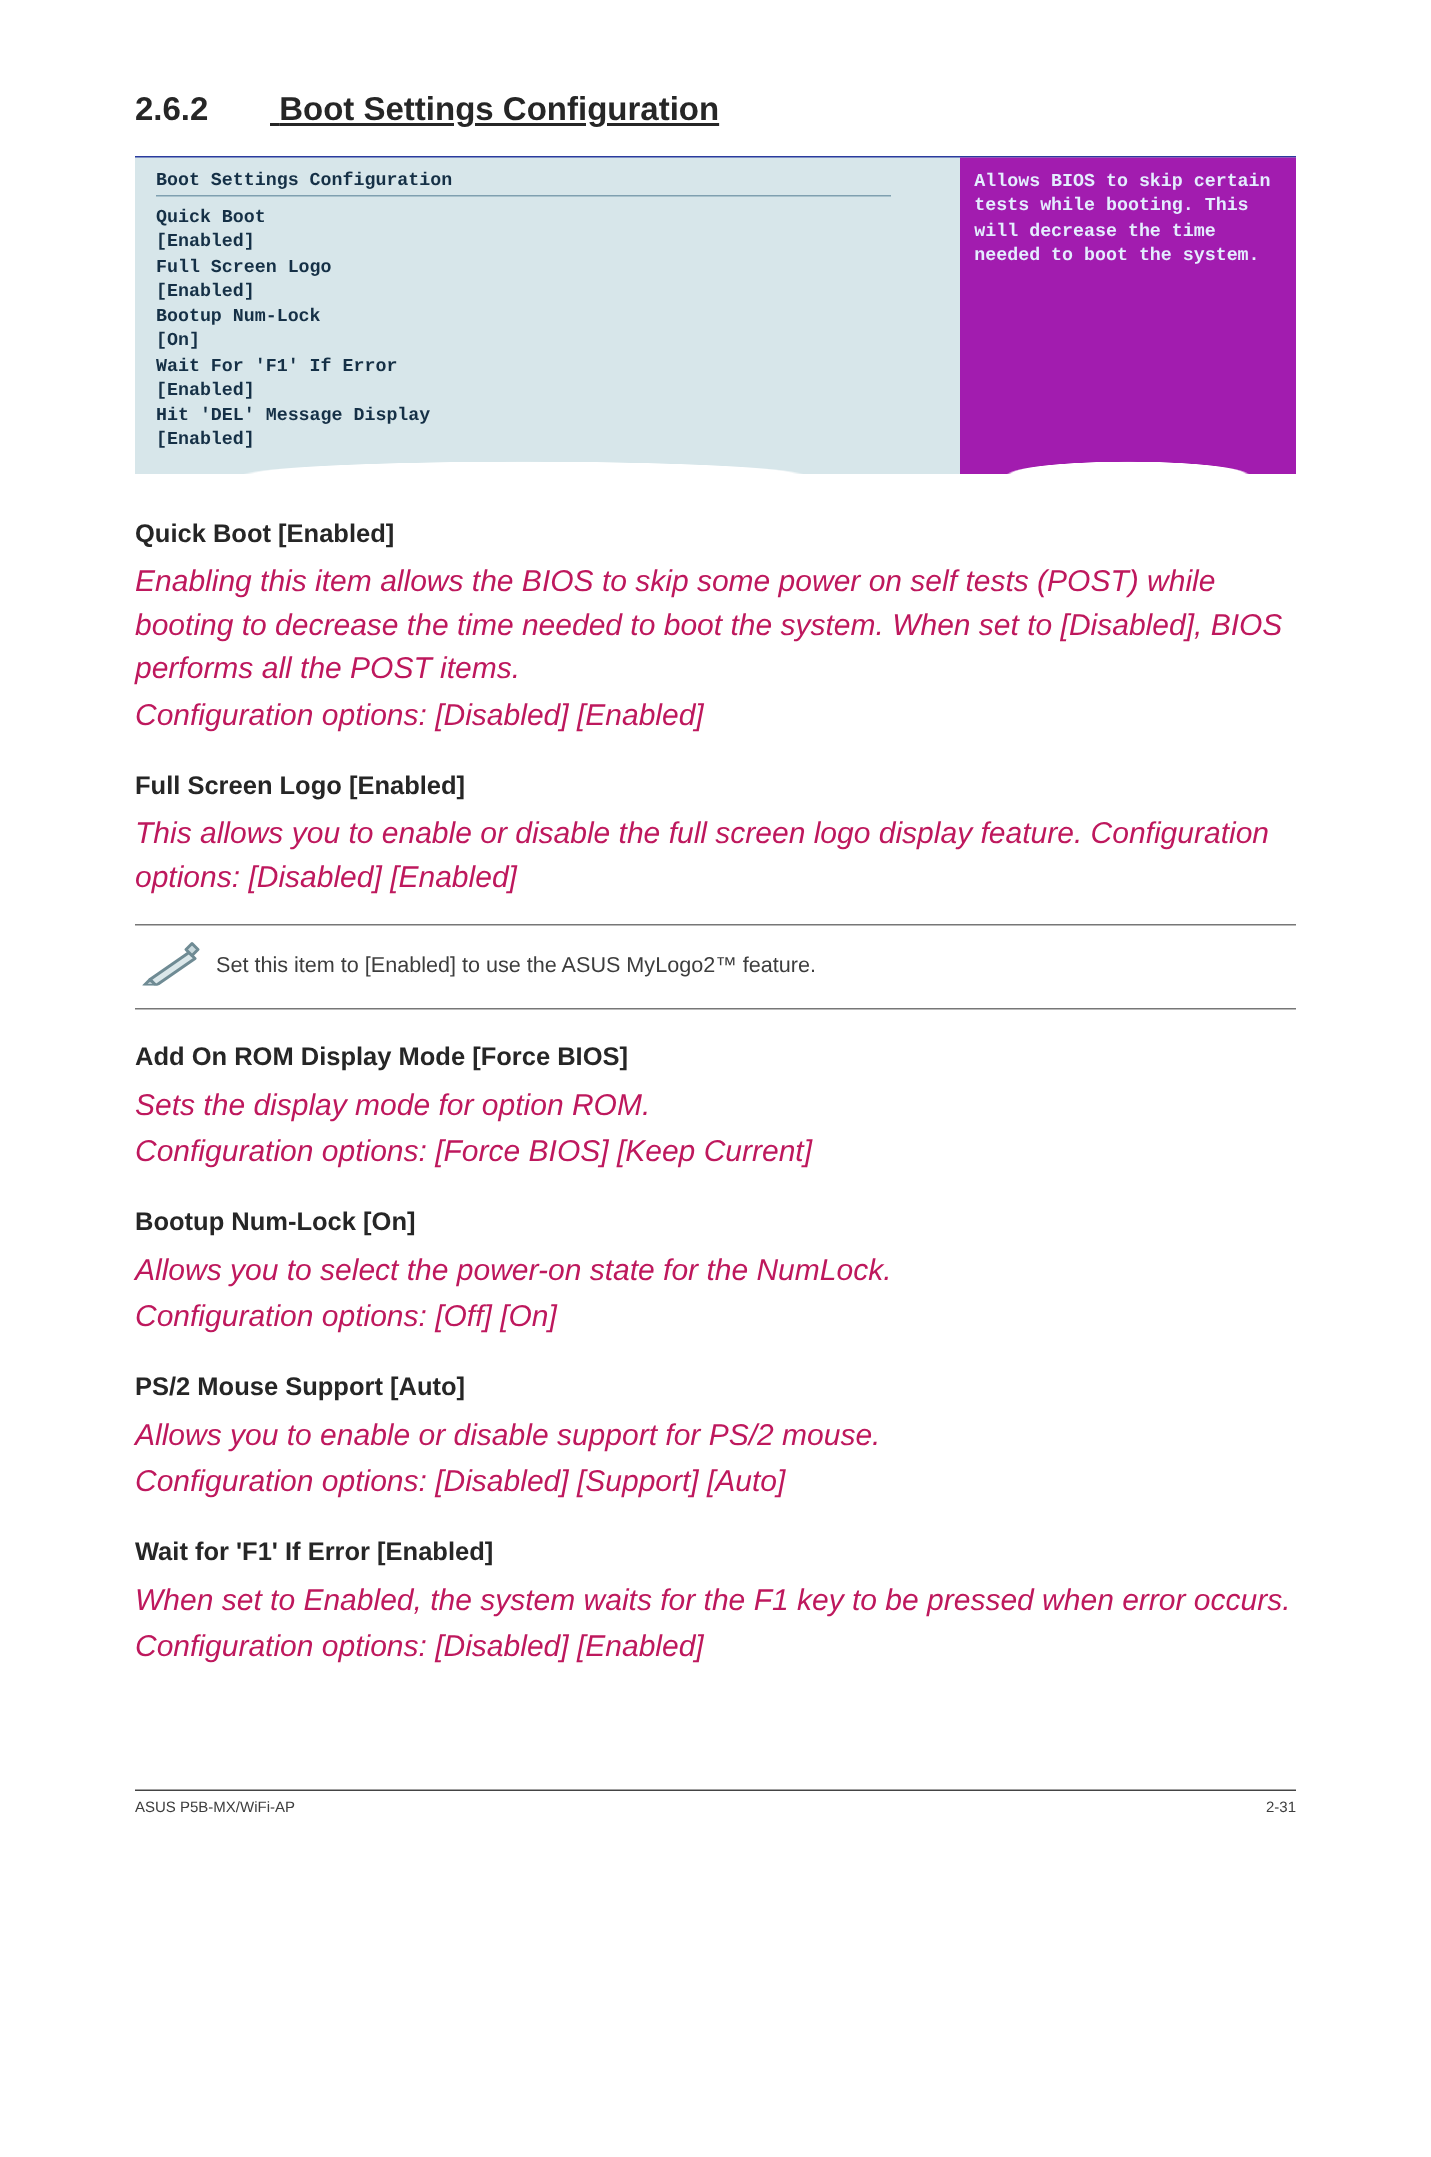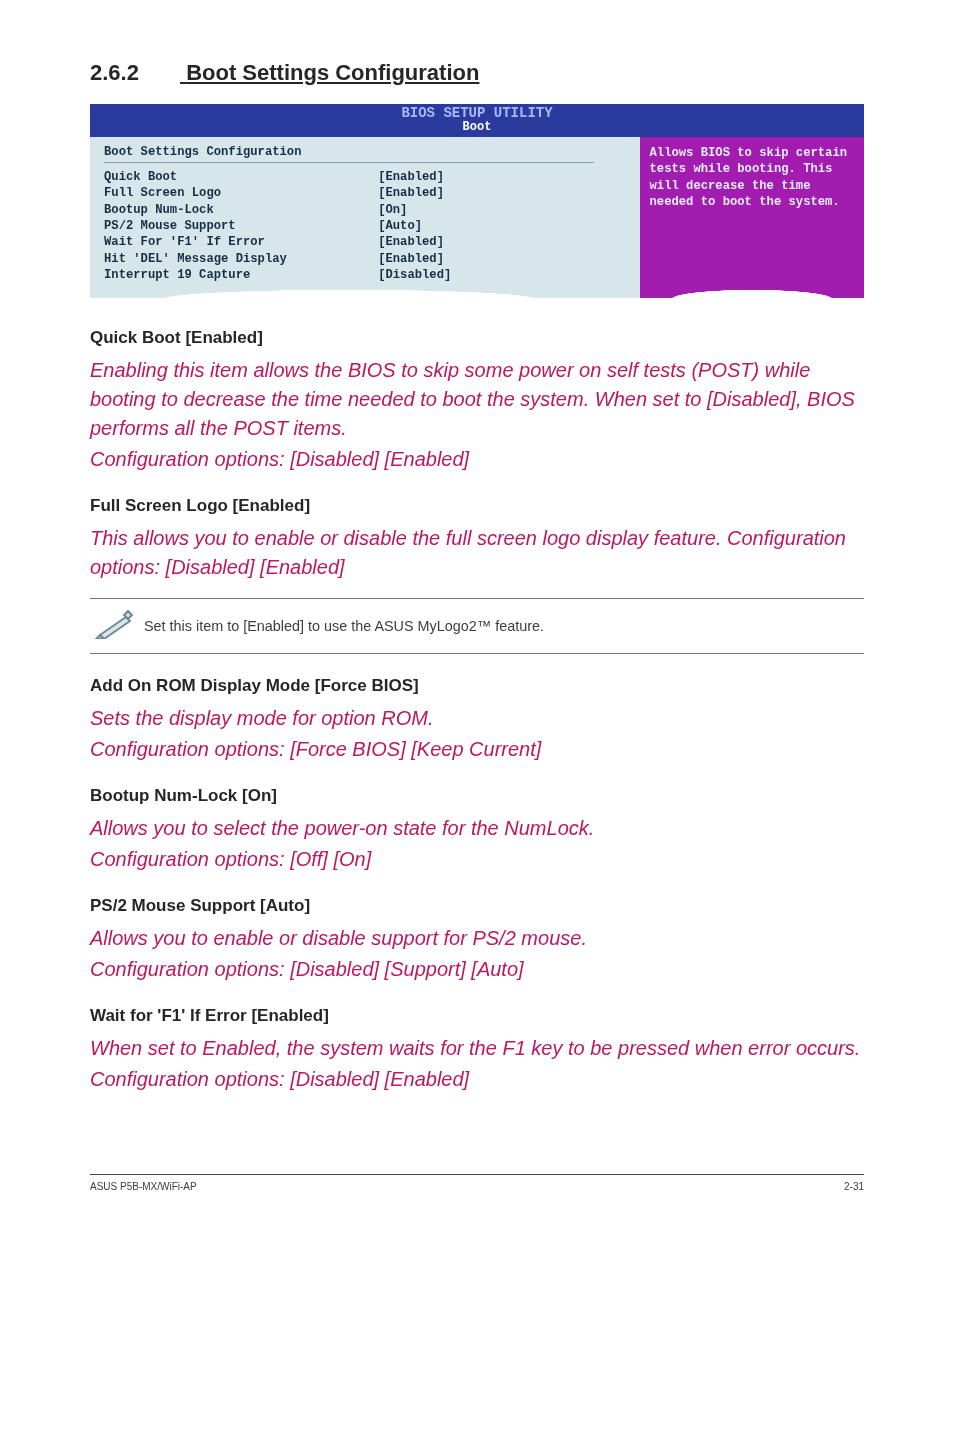--- a/index.html
+++ b/index.html
@@ -61,20 +61,21 @@
   }
   .bios-divider {
     border: none;
     border-top: 1px solid #7fa0b0;
     margin: 2px 0 6px 0;
   }
   .bios-kv {
     display: flex;
     font-weight: bold;
     line-height: 1.35;
+    flex-direction: column;
   }
   .bios-kv .k { width: 56%; }
   .bios-kv .v { }
   .bios-left::after {
     content: "";
     position: absolute;
     left: 0; right: 0; bottom: -1px;
     height: 18px;
     background: radial-gradient(ellipse 70% 100% at 50% 100%, #fff 50%, transparent 52%);
     pointer-events: none;
@@ -147,55 +148,43 @@
 </style>
 </head>
 <body>
 
 <h2 class="section-title">
   <span class="num">2.6.2</span>
   <span>Boot Settings Configuration</span>
 </h2>
 
 <div class="bios-box">
-  <div class="bios-header">
-    <span>BIOS SETUP UTILITY</span>
-    <span class="sub">Boot</span>
-  </div>
   <div class="bios-body">
     <div class="bios-left">
       <div class="bios-panel-title">Boot Settings Configuration</div>
       <hr class="bios-divider">
       <div class="bios-kv">
           <span class="k">Quick Boot</span>
           <span class="v">[Enabled]</span>
         </div>
       <div class="bios-kv">
           <span class="k">Full Screen Logo</span>
           <span class="v">[Enabled]</span>
         </div>
       <div class="bios-kv">
           <span class="k">Bootup Num-Lock</span>
           <span class="v">[On]</span>
         </div>
       <div class="bios-kv">
-          <span class="k">PS/2 Mouse Support</span>
-          <span class="v">[Auto]</span>
-        </div>
-      <div class="bios-kv">
           <span class="k">Wait For 'F1' If Error</span>
           <span class="v">[Enabled]</span>
         </div>
       <div class="bios-kv">
           <span class="k">Hit 'DEL' Message Display</span>
           <span class="v">[Enabled]</span>
-        </div>
-      <div class="bios-kv">
-          <span class="k">Interrupt 19 Capture</span>
-          <span class="v">[Disabled]</span>
         </div>
     </div>
     <div class="bios-right">
       <span>Allows BIOS to skip certain tests while booting. This will decrease the time needed to boot the system.</span>
     </div>
   </div>
 </div>
 
 <h3 class="sub-h">Quick Boot [Enabled]</h3>
 <p class="body-text">Enabling this item allows the BIOS to skip some power on self tests (POST) while booting to decrease the time needed to boot the system. When set to [Disabled], BIOS performs all the POST items.</p>

